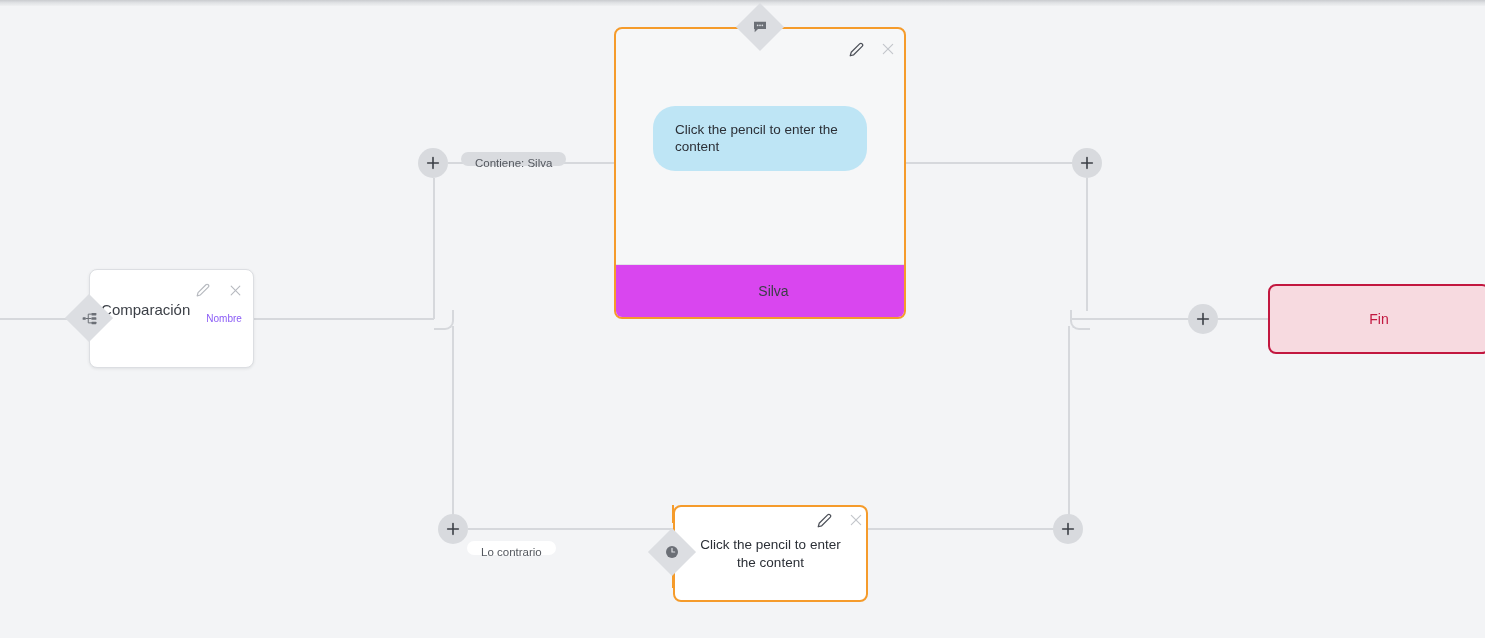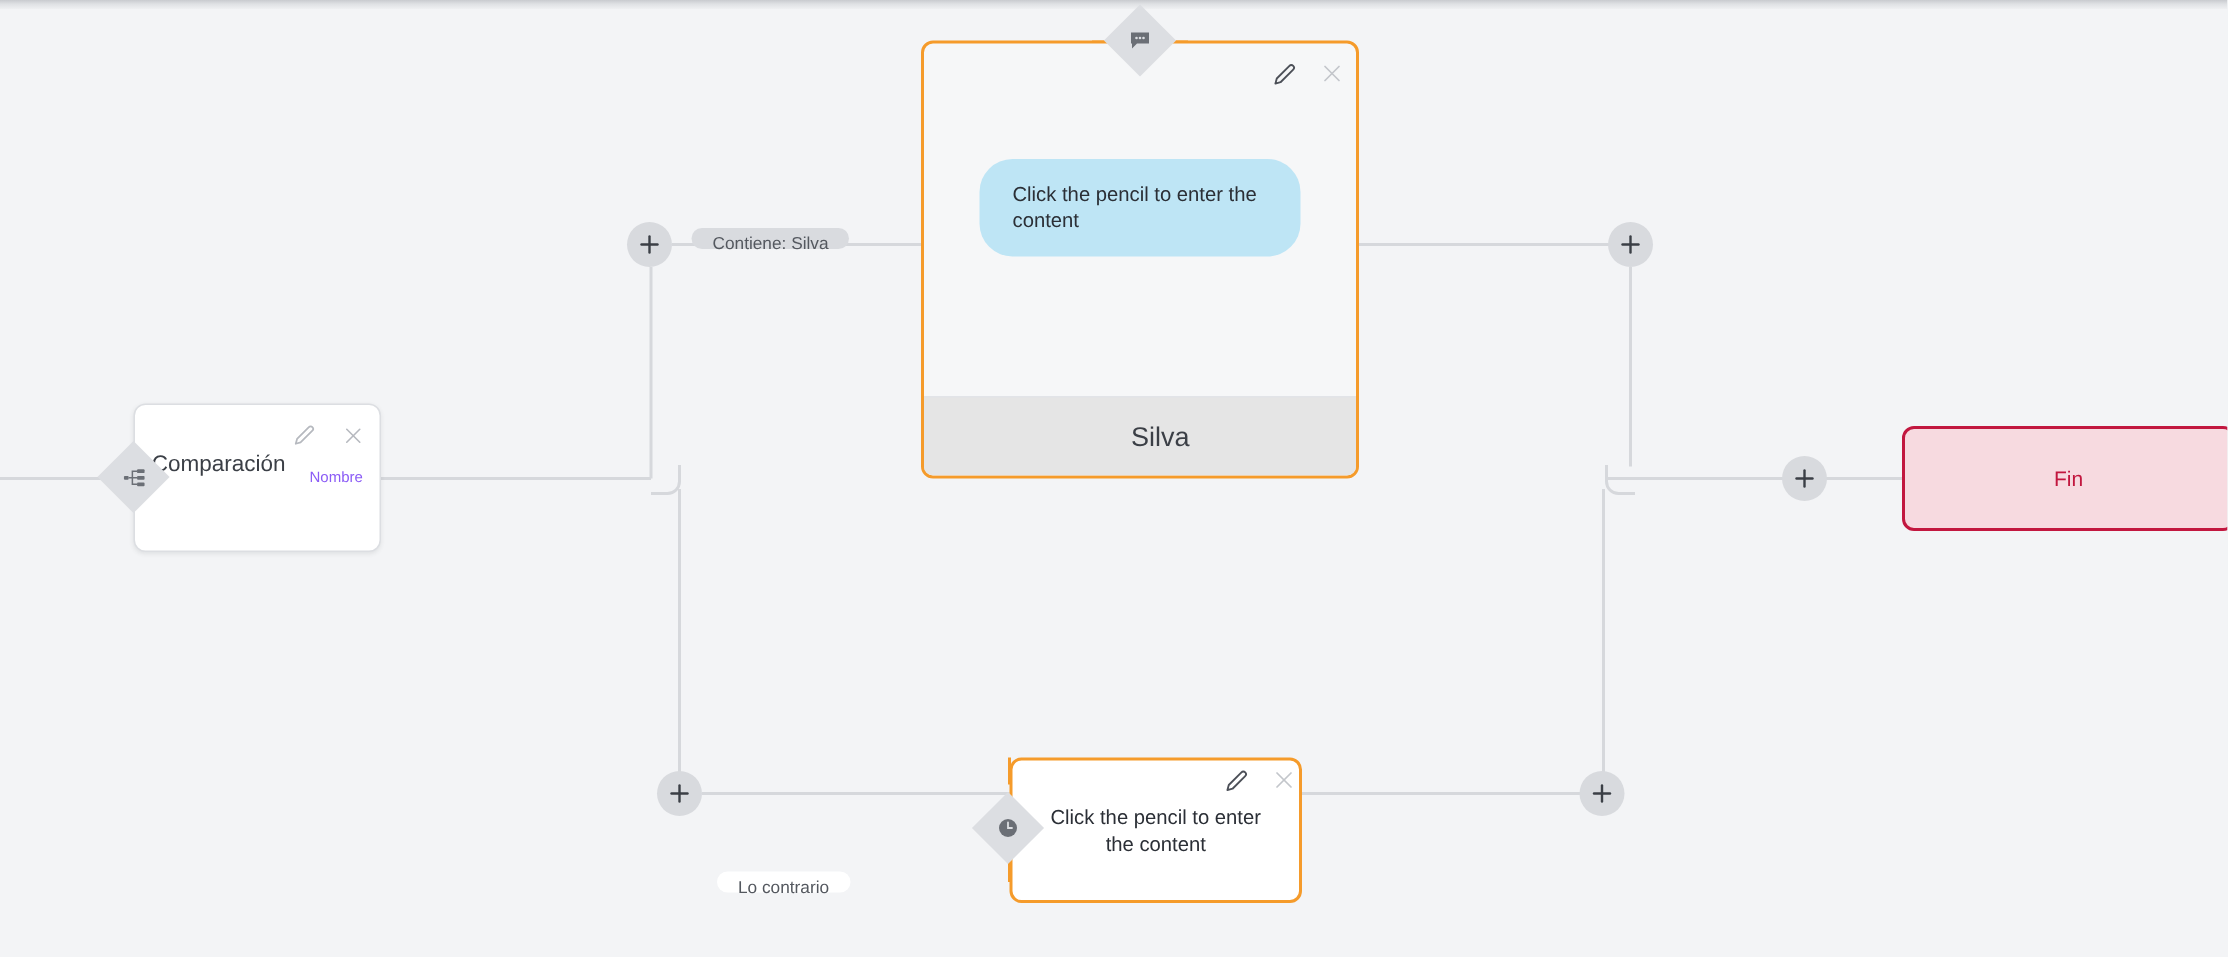--- a/index.html
+++ b/index.html
@@ -125,26 +125,26 @@
     background: #bee5f5;
     border-radius: 22px;
     padding: 16px 22px;
     width: 170px;
     font-size: 13.5px;
     line-height: 1.25;
     color: #2b2f36;
   }
   .msg-footer {
     height: 52px;
-    background: #e5e5e5;
+    background: #d946ef;
     border-top: 1px solid #e2e4e8;
     display: flex;
     align-items: center;
     justify-content: center;
-    font-size: 18px;
+    font-size: 14px;
     color: #3b3f46;
     padding-left: 27px;
   }
 
   .node-wait {
     border: 2px solid #f59b2b;
     background: #ffffff;
     display: flex;
     align-items: center;
     justify-content: center;
@@ -271,21 +271,21 @@
     </svg>
   </div>
   <div class="plus" style="left:1188px; top:304px;">
     <svg width="16" height="16" viewBox="0 0 24 24" stroke="#3b3f46" stroke-width="2.4" stroke-linecap="round">
       <line x1="12" y1="4" x2="12" y2="20"></line>
         <line x1="4" y1="12" x2="20" y2="12"></line>
     </svg>
   </div>
 
   <div class="pill grey" style="left:461px; top:152px;">Contiene: Silva</div>
-  <div class="pill white" style="left:478px; top:541px;margin-top:40px;">Lo contrario</div>
+  <div class="pill white" style="left:467px; top:541px;">Lo contrario</div>
 
   <div class="node node-msg" style="left:614px; top:27px; width:292px; height:292px;">
     <div class="msg-body">
       <div class="bubble">Click the pencil to enter the content</div>
     </div>
     <div class="msg-footer">Silva</div>
   </div>
   <div class="card-actions" style="left:847px; top:40px;">
     <span class="icon-btn">
       <svg width="15" height="15" viewBox="0 0 24 24" fill="none" stroke="#4c5058" stroke-width="2" stroke-linecap="round" stroke-linejoin="round">

